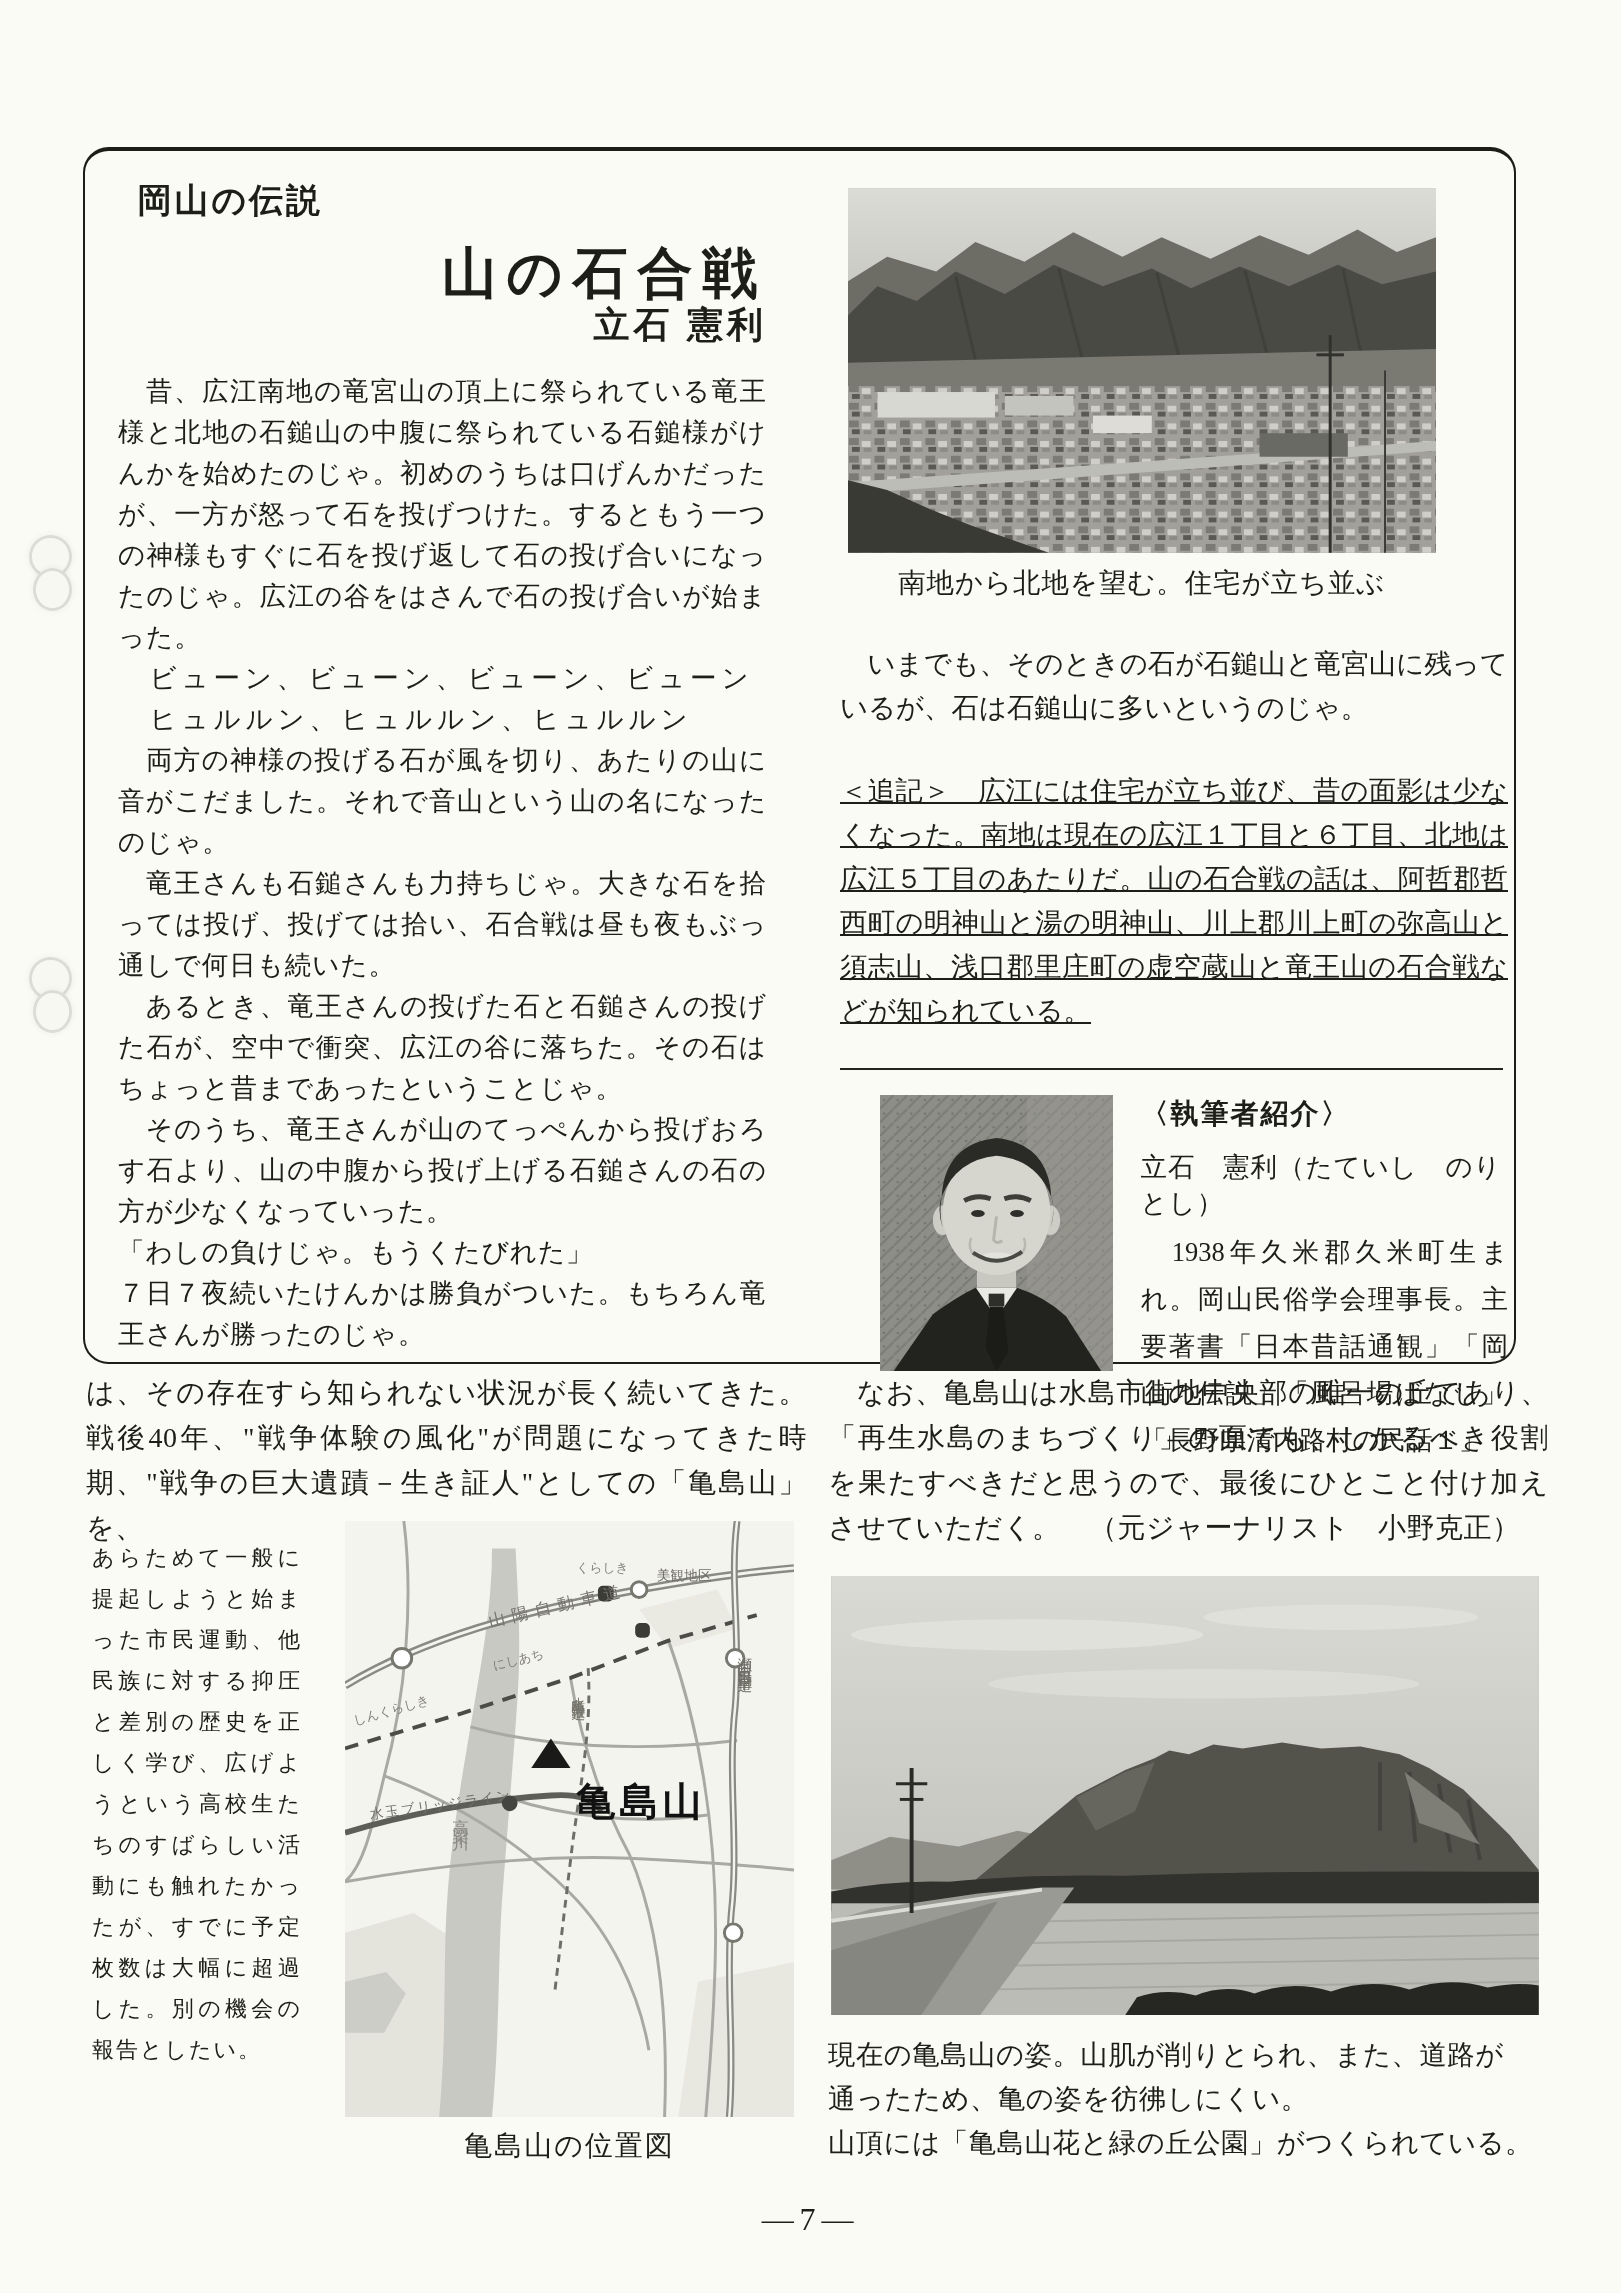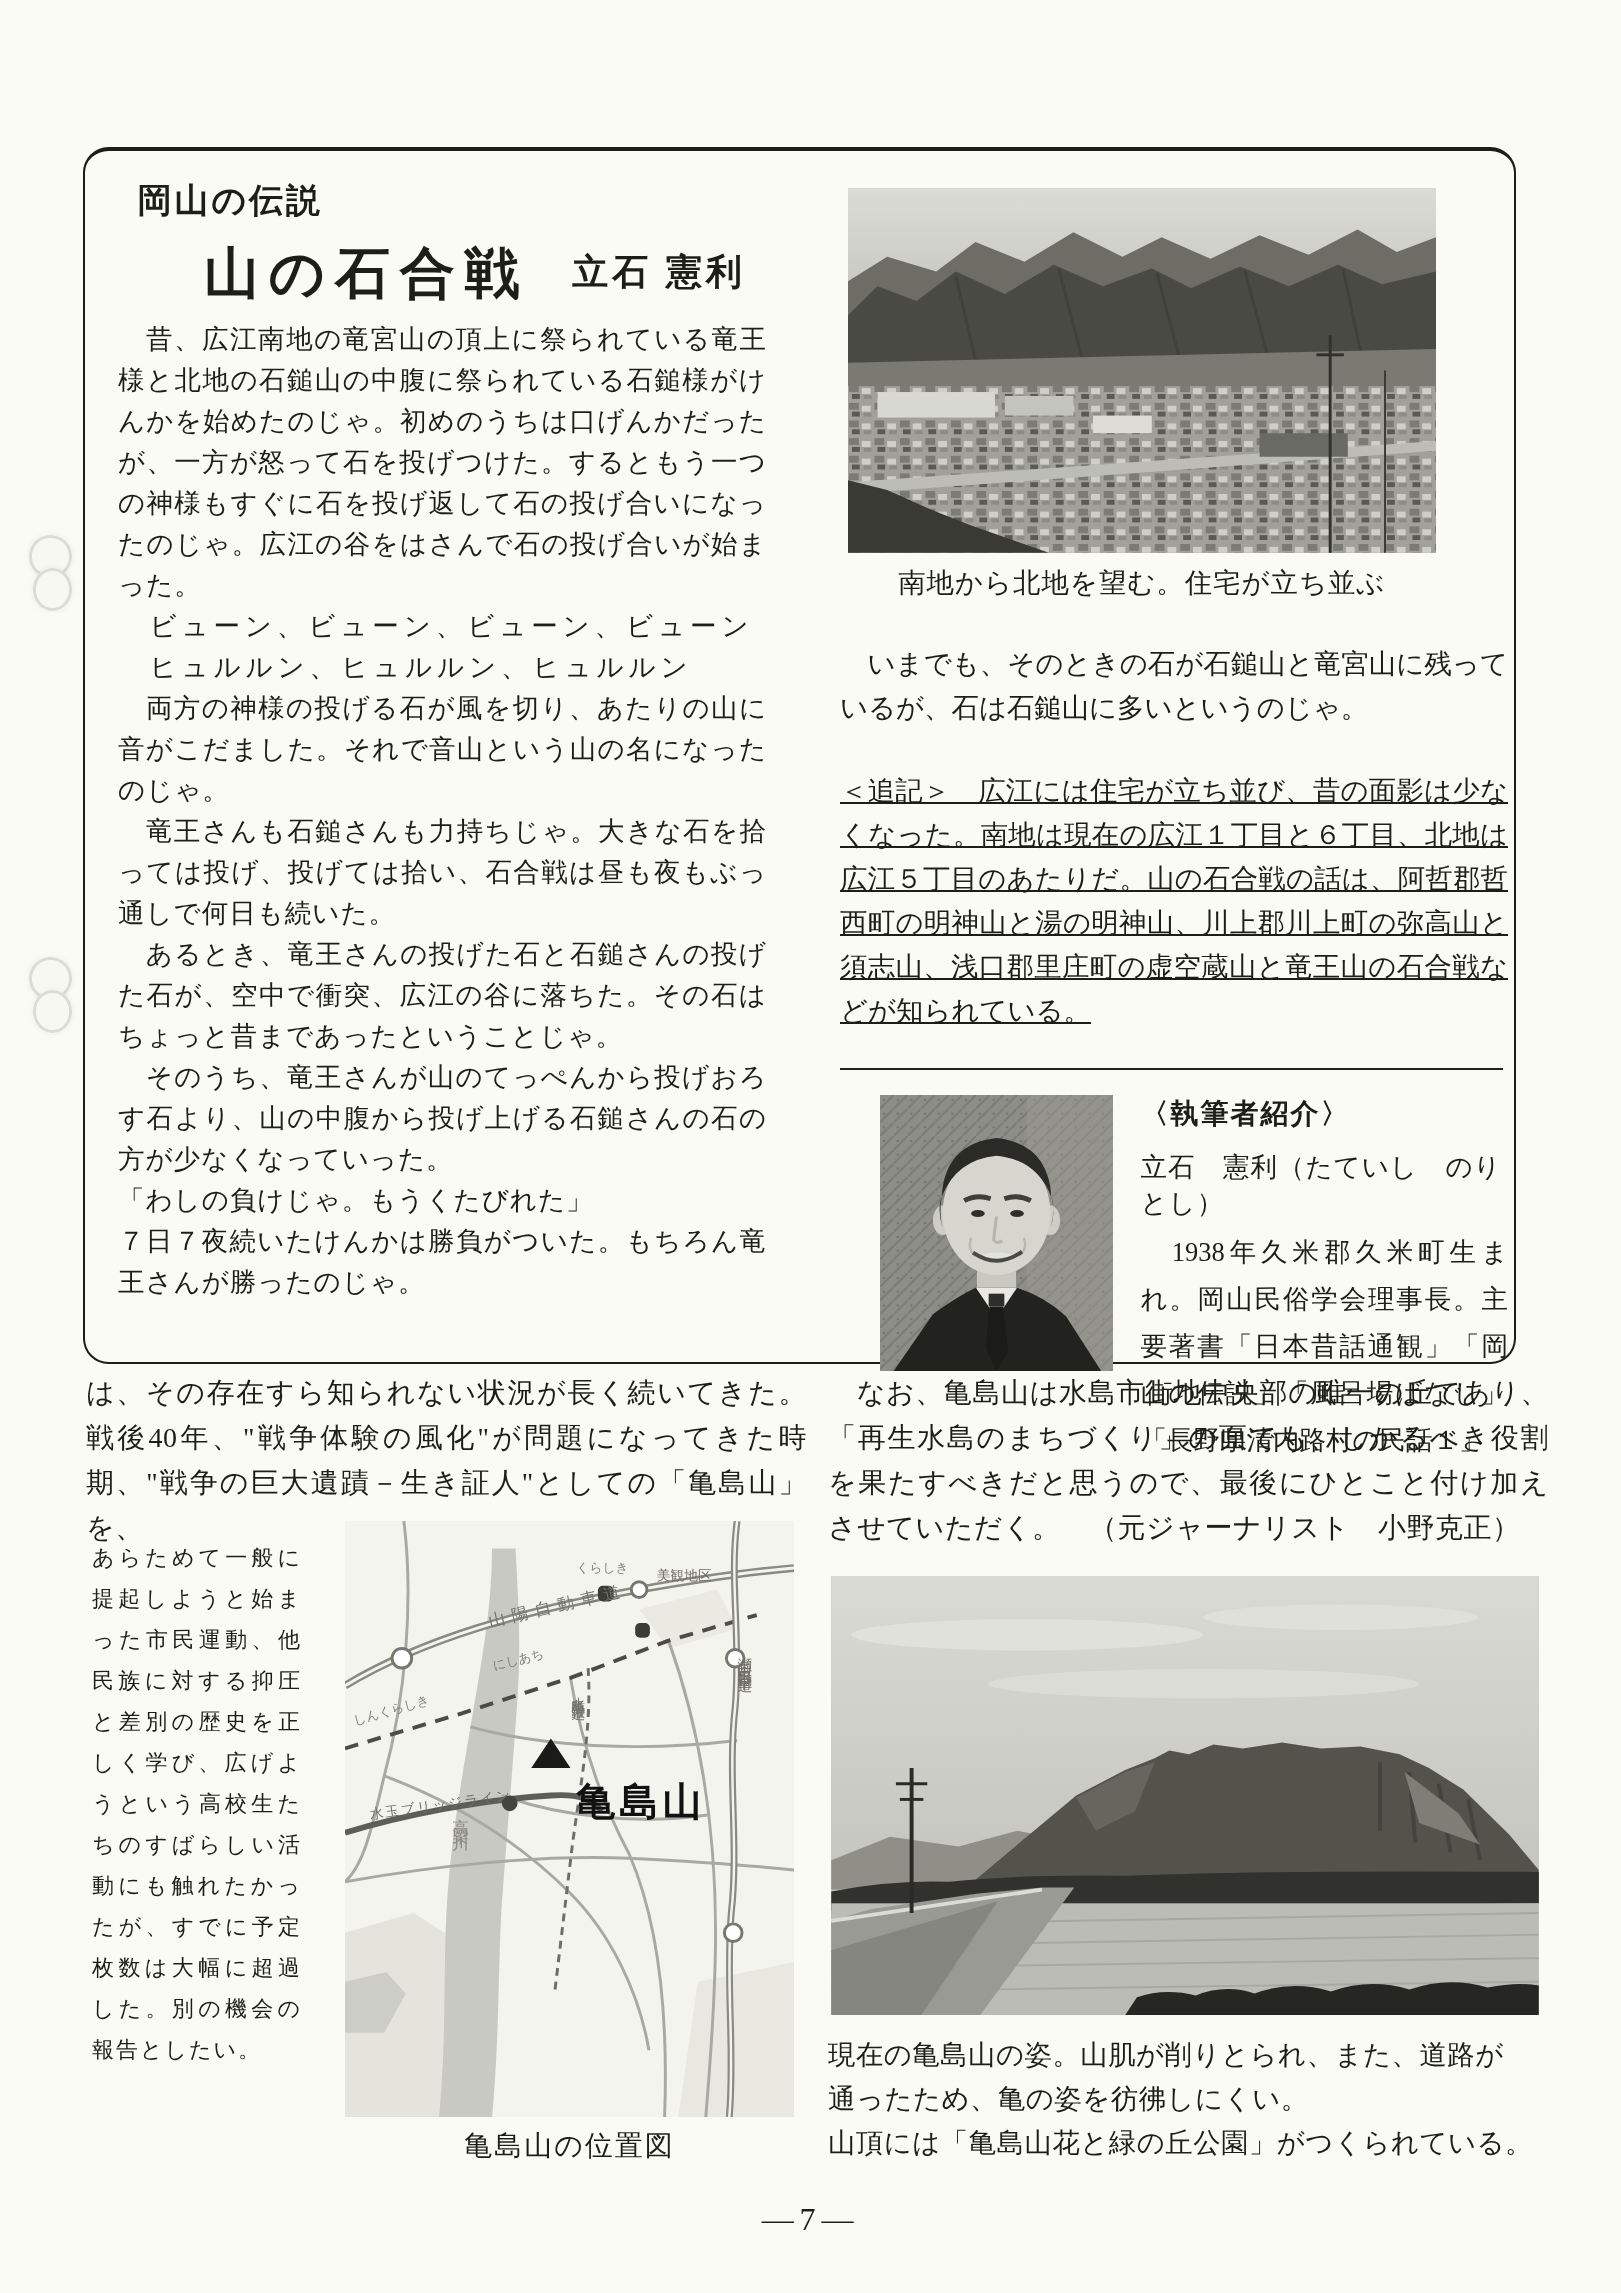--- a/index.html
+++ b/index.html
@@ -14,21 +14,21 @@
   .serif{font-family:"Liberation Serif","DejaVu Serif",serif;}
 
   
   #feature-box{
     left:83px;top:147px;width:1429px;height:1211px;
     border:2.9px solid #1c1c19;border-top-width:4.9px;border-radius:25.5px;
     background:transparent;
   }
   .fb-left{position:absolute;left:33px;top:27.4px;width:649px;}
   .series-title{font-weight:bold;font-size:34px;letter-spacing:2.9px;margin-left:19.6px;}
-  .title-row{display:flex;align-items:flex-end;margin-top:21.6px;}
+  .title-row{display:flex;align-items:flex-end;margin-top:21.6px;flex-direction:column;}
   .article-title{font-weight:bold;font-size:55px;letter-spacing:9.8px;margin-left:86px;line-height:1;}
   .author-name{font-weight:bold;font-size:36px;letter-spacing:3.9px;margin-left:43px;margin-bottom:3.9px;white-space:nowrap;}
   .story{margin-top:17.6px;}
   .story p{margin:0;font-size:26.5px;line-height:41px;letter-spacing:1px;text-align:justify;}
   .story p.onoma{letter-spacing:4.9px;}
 
   .fb-right{position:absolute;left:755px;top:37px;width:668px;}
   .town-photo{width:588px;height:365px;margin-left:7.8px;overflow:hidden;background:#b9b9b3;}
   .photo-caption{width:588px;margin-left:7.8px;margin-top:11.8px;text-align:center;
     font-size:27.4px;letter-spacing:1px;}

